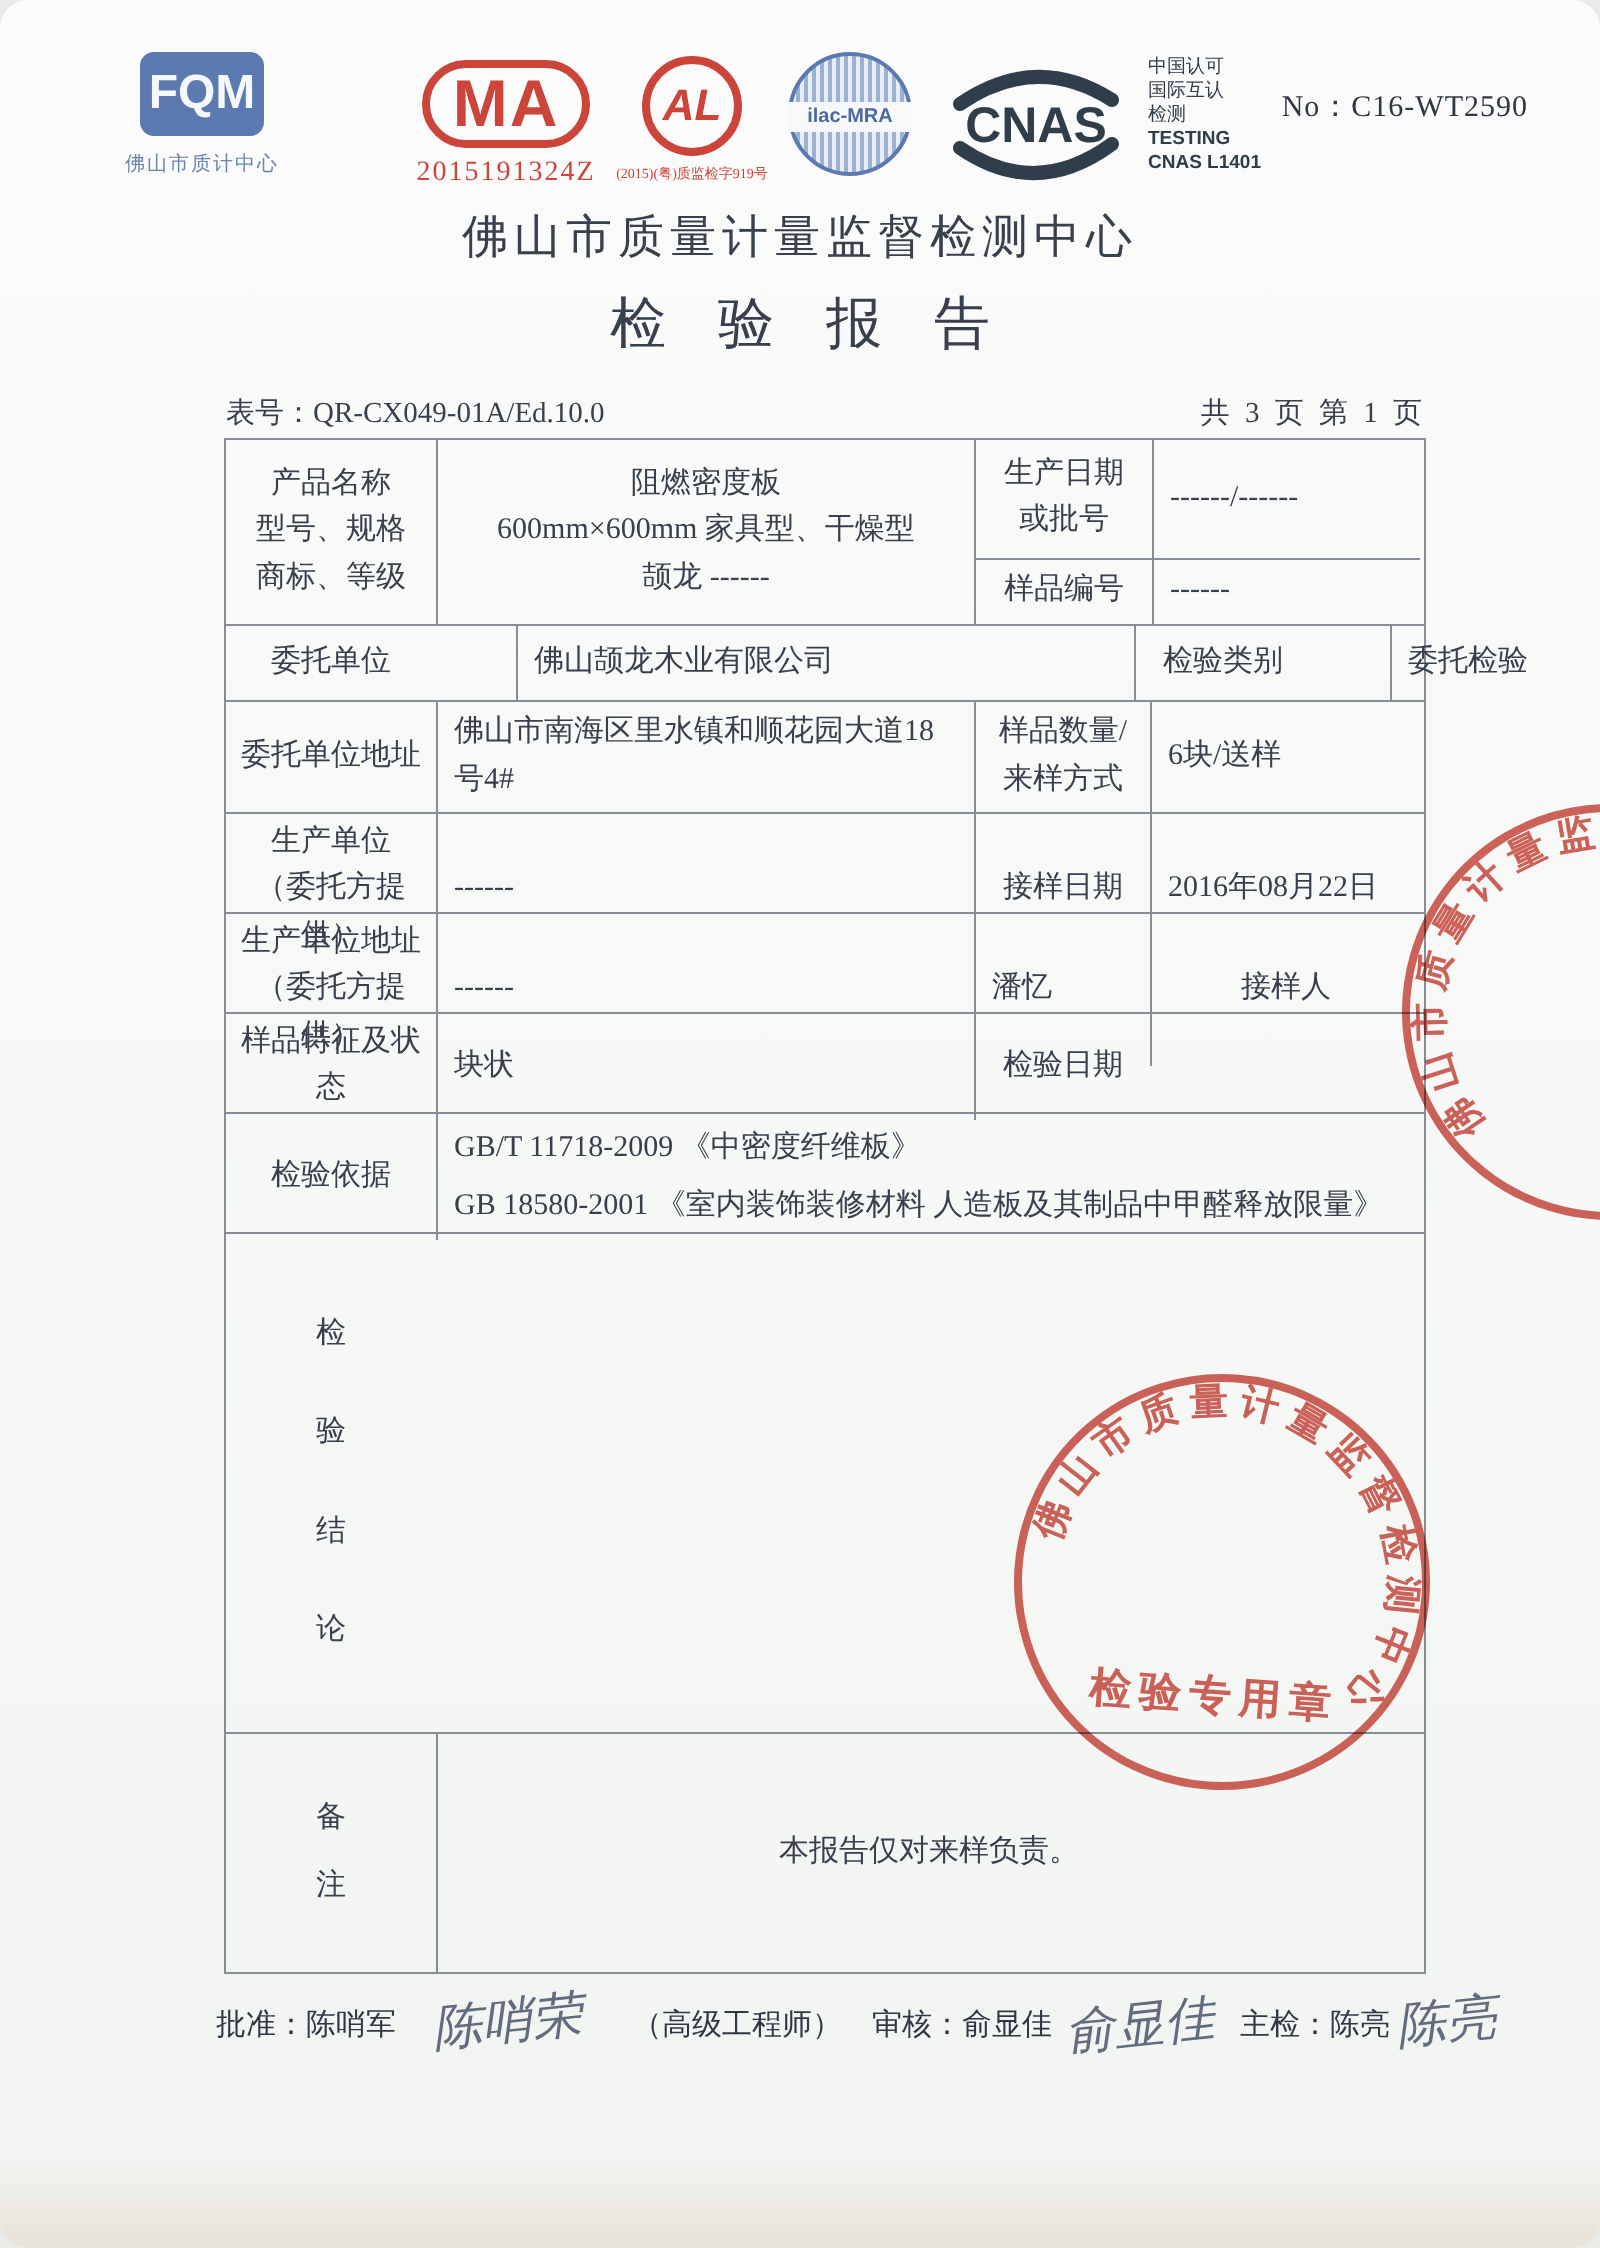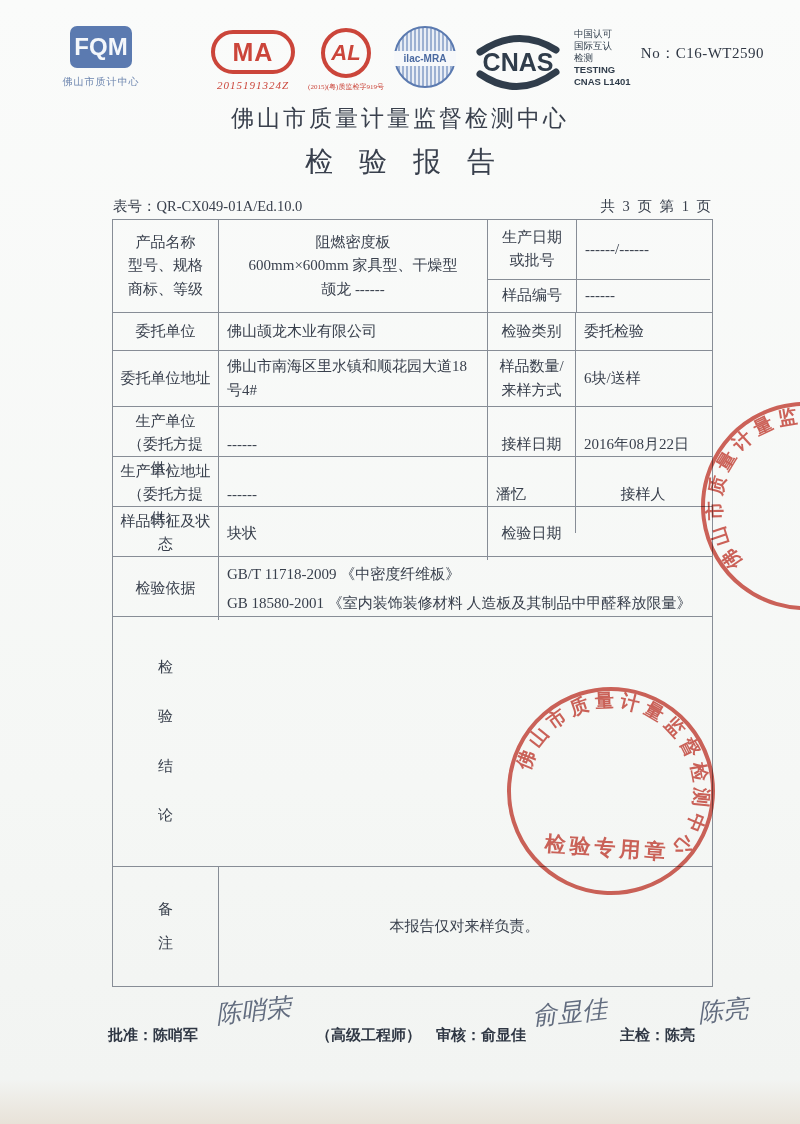--- a/index.html
+++ b/index.html
@@ -5,34 +5,35 @@
   * { margin:0; padding:0; box-sizing:border-box; }
   html,body { width:800px; height:1124px; }
   body {
     font-family:"Liberation Serif","DejaVu Serif",serif;
     background:#e9ebe9;
   }
   .page {
     position:relative; width:800px; height:1124px; overflow:hidden;
     background:linear-gradient(180deg,#fafbfa 0%,#f5f7f5 70%,#f2f4f2 96%,#e8e2d8 100%);
     color:#3d4450;
+    border-radius:14px;
   }
   
   .hdr { position:absolute; top:24px; left:38px; right:30px; height:80px; }
   .fqm { position:absolute; left:8px; top:2px; width:110px; text-align:center; }
   .fqm-box { width:62px; height:42px; margin:0 auto; background:#5b7ab0; border-radius:7px;
     color:#f4f7fb; font-family:"Liberation Sans",sans-serif; font-weight:bold; font-size:24px;
     display:flex; align-items:center; justify-content:center; letter-spacing:0px; }
   .fqm-cap { margin-top:7px; font-size:10px; color:#6b84ae; letter-spacing:1px; }
   .logo-item { position:absolute; text-align:center; }
   .cma { left:160px; top:6px; width:110px; }
   .cma-shape { width:84px; height:44px; margin:0 auto; border:4px solid #cb453a; border-radius:24px;
-    color:#cb453a; font-family:"Liberation Sans",sans-serif; font-weight:bold; font-size:25px;
+    color:#cb453a; font-family:"Liberation Sans",sans-serif; font-weight:bold; font-size:33px;
     display:flex; align-items:center; justify-content:center; letter-spacing:1px; }
-  .cma-cap { margin-top:5px; font-size:11px; color:#cb453a; letter-spacing:1px;font-style:italic; }
+  .cma-cap { margin-top:5px; font-size:14px; color:#cb453a; letter-spacing:1px; }
   .cal { left:258px; top:4px; width:100px; }
   .cal-shape { width:50px; height:50px; margin:0 auto; border:4px solid #cb453a; border-radius:50%;
     color:#cb453a; font-family:"Liberation Sans",sans-serif; font-weight:bold; font-style:italic;
     font-size:22px; display:flex; align-items:center; justify-content:center;text-align:center; }
   .cal-cap { margin-top:4px; font-size:7px; color:#cb453a; white-space:nowrap; }
   .ilac { left:350px; top:2px; width:74px; }
   .ilac-shape { position:relative; width:62px; height:62px; margin:0 auto; border-radius:50%;
     border:2px solid #5b7ab0;
     background:repeating-linear-gradient(90deg,#e9eef6 0 2px,#9db1d2 2px 4px); }
   .ilac-band { position:absolute; left:-2px; right:-2px; top:23px; height:15px; background:#f6f8fa;
@@ -61,32 +62,32 @@
   .lab { align-items:center; text-align:center; padding:3px 2px; }
   .val { align-items:flex-start; }
   .ctr { align-items:center; text-align:center; }
   .sub34 { grid-column:3 / 5; display:flex; flex-direction:column; border-left:1px solid #878d96; padding:0; }
   .subrow { flex:1; display:grid; grid-template-columns:88px 135px; }
   .subrow + .subrow { border-top:1px solid #878d96; }
   .subrow .cell:first-child { border-left:none; }
   .subrow .cell + .cell { border-left:1px solid #878d96; }
   .span24 { grid-column:2 / 5; }
   .r1 { height:92px; } .r1 .subrow:first-child { flex:1.8; }
-  .r2 { height:38px; } .r3 { height:56px; } .r4 { height:50px; } .r5 { height:50px; }
+  .r2 { height:38px;gap:40px; } .r3 { height:56px; } .r4 { height:50px; } .r5 { height:50px; }
   .r6 { height:50px; } .r7 { height:60px; } .r8 { height:250px; } .r9 { height:120px; }
   .vlabel { justify-content:space-around; align-items:center; padding:26px 2px; }
   .concl { position:relative; justify-content:flex-start; padding:28px 14px 8px 16px; }
   .concl-text { text-indent:2em; line-height:1.9; letter-spacing:.3px; width:100%; }
   .concl-date { margin-top:62px; align-self:flex-end; padding-right:52px; font-size:16.5px; letter-spacing:2px; }
   .concl-note { margin-top:8px; align-self:flex-end; padding-right:4px; font-size:14px; }
   .remark-val { align-items:center; justify-content:center; text-align:center; }
   .basis-line { line-height:1.9; }
   
   .footer { position:absolute; left:108px; top:998px; width:640px; height:52px; font-size:15px; color:#2f3744; }
-  .footer .item { position:absolute; top:28px; white-space:nowrap; font-weight:bold; }
+  .footer .item { position:absolute; top:5px; white-space:nowrap; font-weight:normal; }
   .sig { position:absolute; font-style:italic; color:#49556b; font-size:25px;
     font-family:"DejaVu Serif",serif; transform:rotate(-6deg); opacity:.85; white-space:nowrap; }
   .ftitle { font-weight:normal; }
   
   .stamp { position:absolute; pointer-events:none; mix-blend-mode:multiply; opacity:.78; }
   .stampA { left:697px; top:398px; transform:rotate(-52deg); }
   .stampB { left:503px; top:683px; transform:rotate(4deg); }
 </style>
 </head>
 <body>

